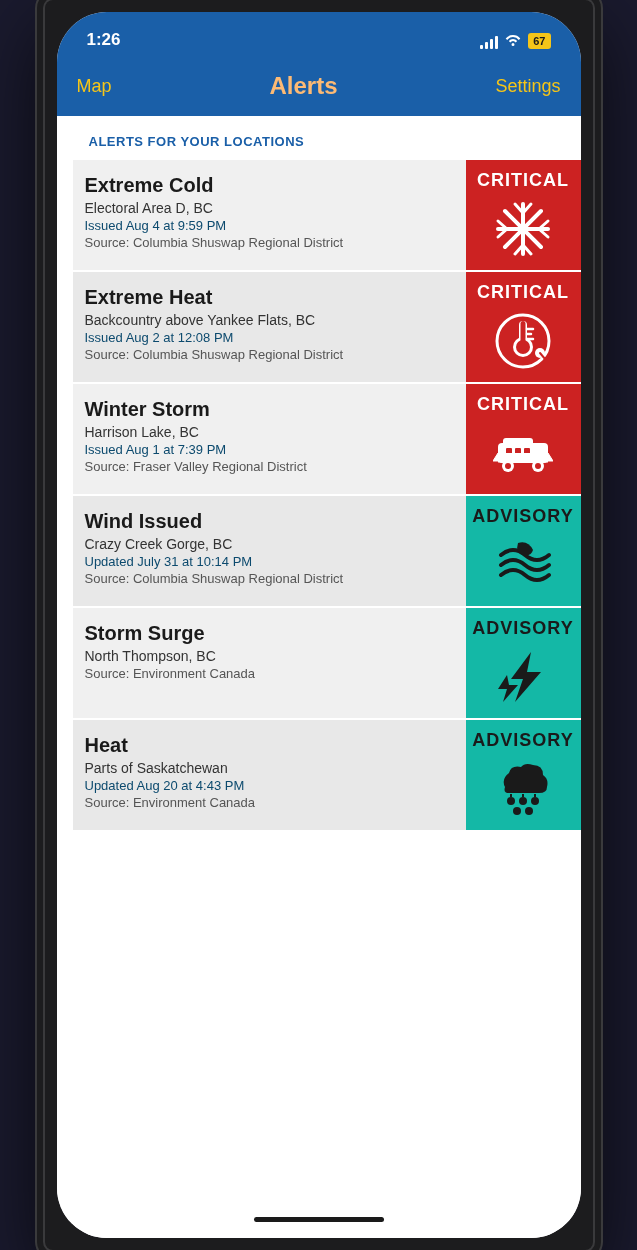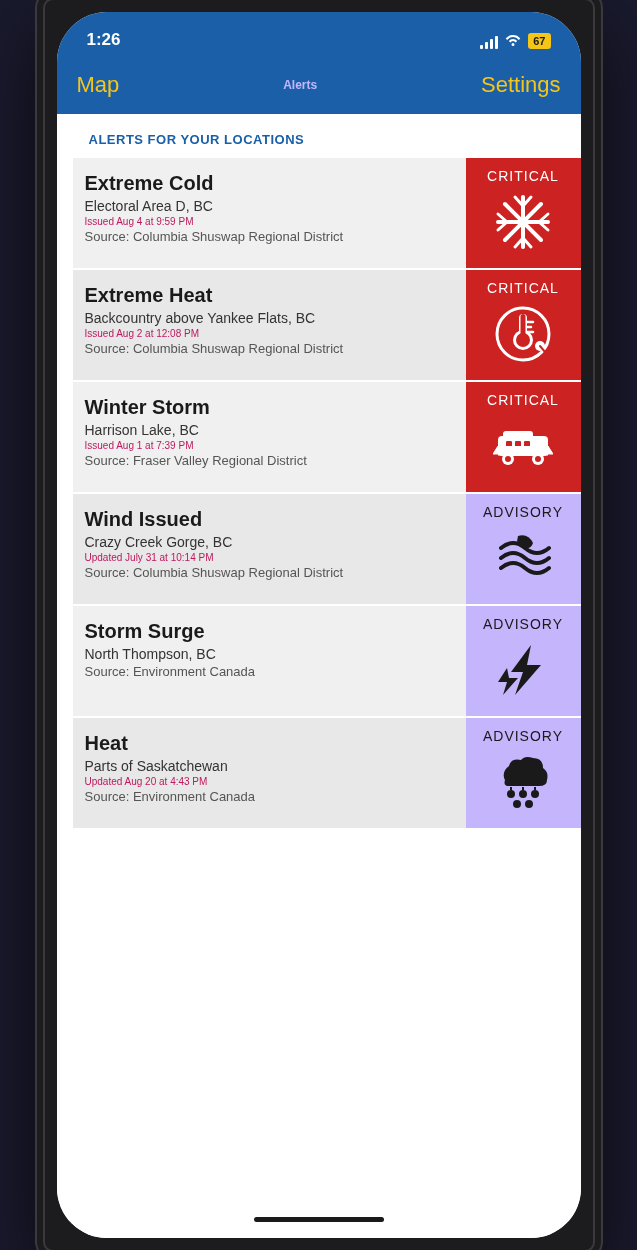--- a/index.html
+++ b/index.html
@@ -116,28 +116,28 @@
     .nav-bar {
       background: #1a5fa8;
       padding: 10px 20px 16px;
       display: flex;
       justify-content: space-between;
       align-items: center;
     }
 
     .nav-link {
       color: #f5c518;
-      font-size: 22px;
+      font-size: 18px;
       font-weight: 400;
       cursor: pointer;
     }
 
     .nav-title {
-      color: #c4b5fd;
-      font-size: 12px;
+      color: #fdba74;
+      font-size: 24px;
       font-weight: 700;
       text-align: center;
     }
 
     
     .content {
       flex: 1;
       background: white;
       overflow-y: auto;
       padding-left: 16px;
@@ -179,22 +179,22 @@
       margin-bottom: 3px;
     }
 
     .alert-location {
       font-size: 14px;
       color: #333;
       margin-bottom: 2px;
     }
 
     .alert-issued {
-      font-size: 10px;
-      color: #be185d;
+      font-size: 13px;
+      color: #0c4a6e;
       margin-bottom: 2px;
     }
 
     .alert-source {
       font-size: 13px;
       color: #555;
     }
 
     .alert-badge {
       width: 115px;
@@ -203,27 +203,27 @@
       align-items: center;
       justify-content: flex-start;
       padding-top: 10px;
     }
 
     .alert-badge.critical {
       background: #cc2222;
     }
 
     .alert-badge.advisory {
-      background: #c4b5fd;
+      background: #14b8a6;
     }
 
     .badge-label {
       color: white;
-      font-size: 14px;
-      font-weight: 400;
+      font-size: 18px;
+      font-weight: 700;
       letter-spacing: 1px;
       margin-bottom: 8px;
     }
 
     .alert-badge.advisory .badge-label {
       color: #1a1a1a;
     }
 
     .badge-icon {
       color: white;

